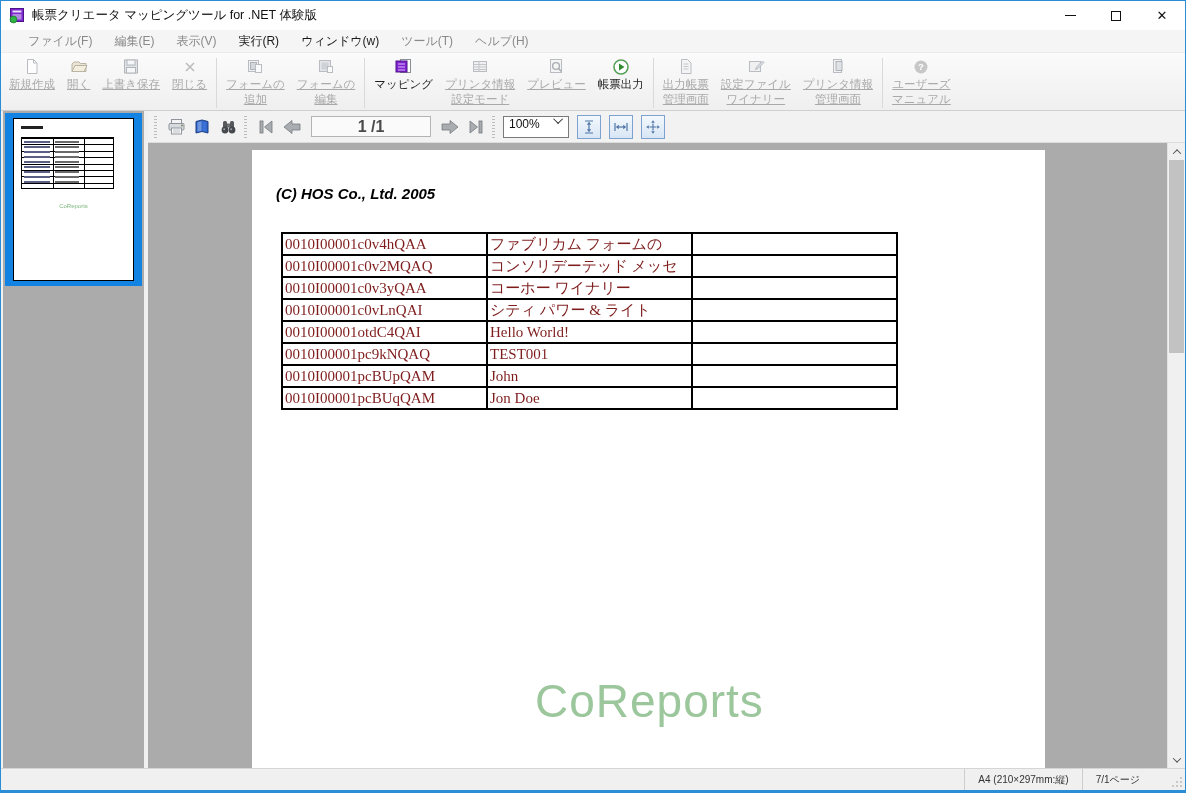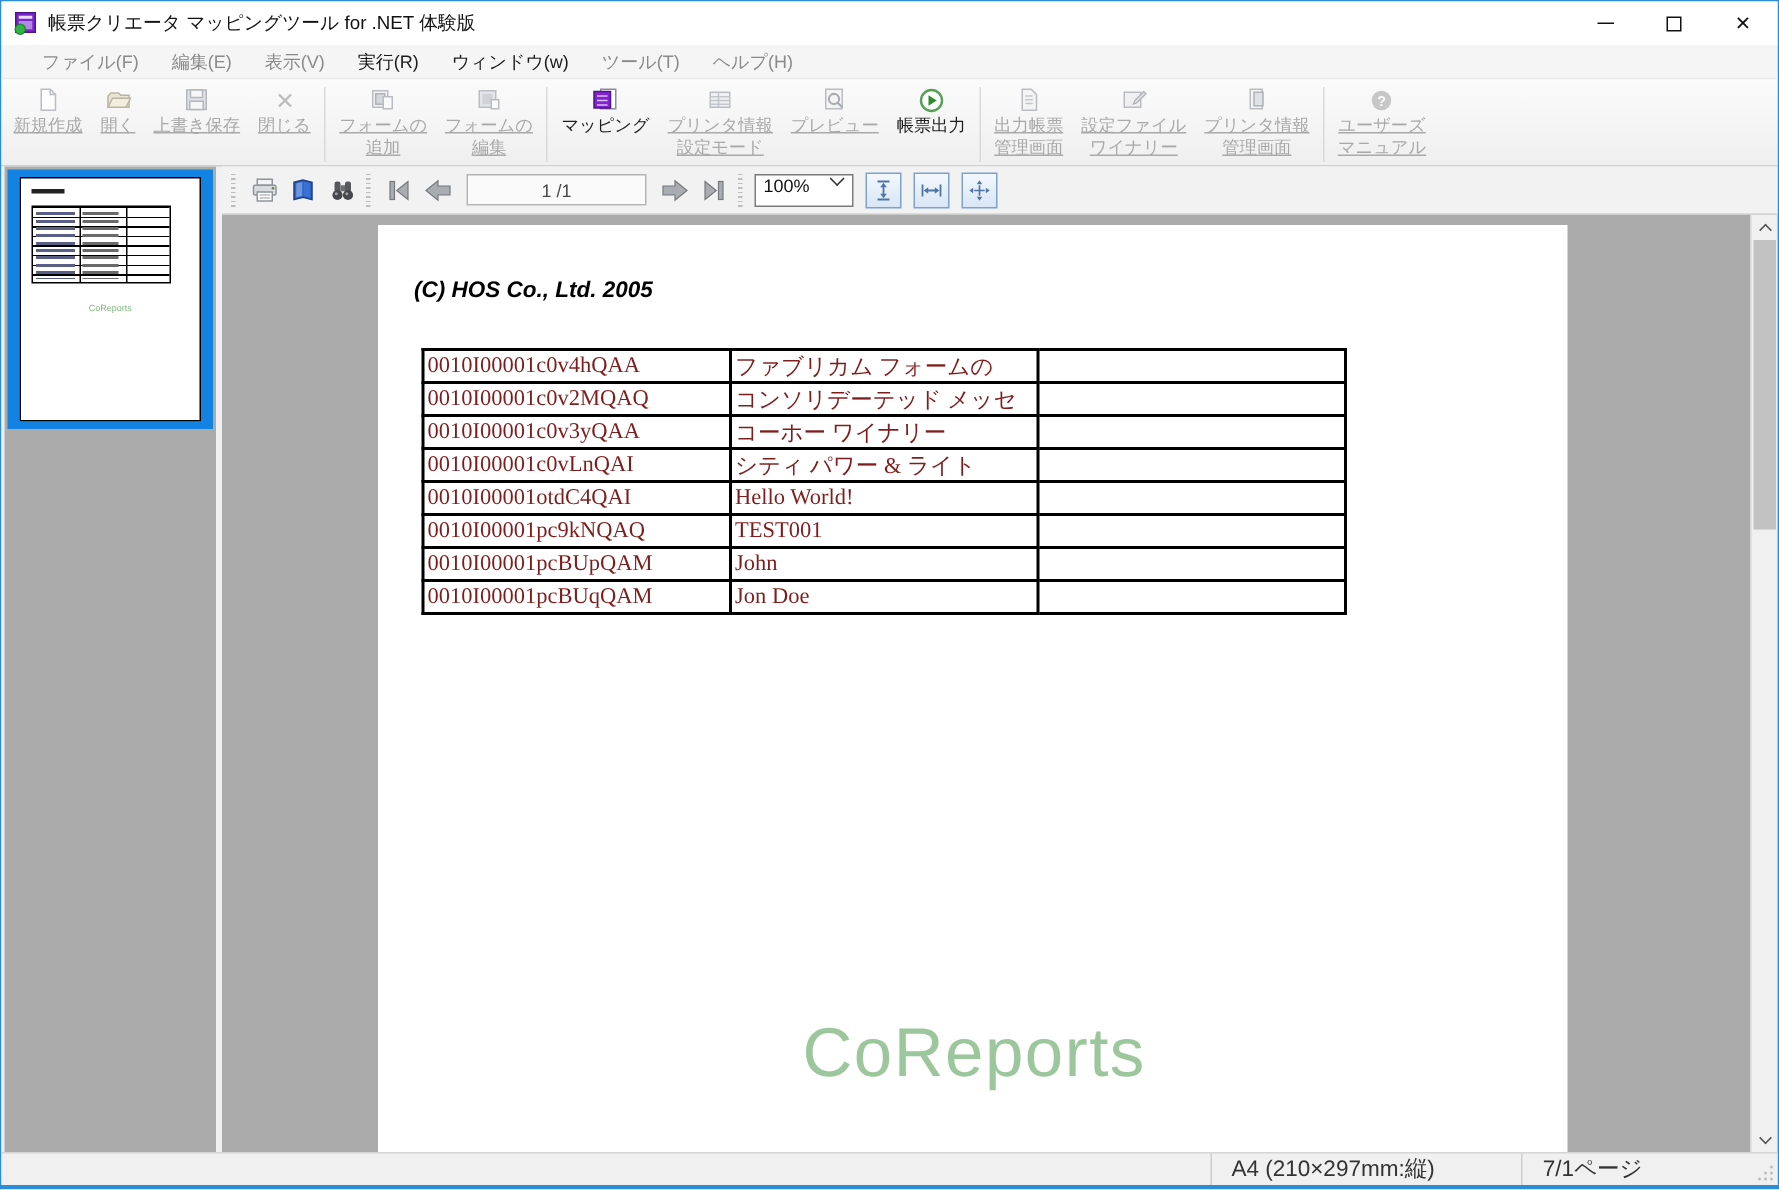--- a/index.html
+++ b/index.html
@@ -53,21 +53,21 @@
   .thumb-mark { position:absolute; left:0; right:0; text-align:center; top:84px; font-size:6px; color:#7fb87f; }
 
   
   .main { flex:1 1 auto; display:flex; flex-direction:column; min-width:0; }
   .pv-toolbar { height:32px; flex:0 0 32px; background:#f2f2f2; border-bottom:1px solid #dcdcdc;
                 display:flex; align-items:center; padding-left:3px; }
   .pv-grip { width:3px; height:22px; margin:0 6px 0 3px;
              background-image:repeating-linear-gradient(to bottom, #bdbdbd 0 1px, transparent 1px 3px); }
   .pv-btn { width:26px; height:26px; display:flex; align-items:center; justify-content:center; }
   .page-box { width:120px; height:21px; background:#fafafa; border:1px solid #b4b4b4; margin:0 6px;
-              display:flex; align-items:center; justify-content:center; font-size:12px; color:#4a4a4a; }
+              display:flex; align-items:center; justify-content:center; font-size:16px; color:#4a4a4a;font-weight:bold; }
   .zoom-combo { width:66px; height:22px; background:#fff; border:1px solid #7a7a7a; margin:0 8px 0 2px;
                 display:flex; align-items:flex-start; font-size:12px; color:#111; padding-left:5px; }
   .zoom-chevron { margin-left:auto; margin-right:5px; width:7px; height:7px;
                   border-left:1.5px solid #333; border-bottom:1.5px solid #333; transform:rotate(-45deg) translateY(-2px); }
   .fit-btn { width:24px; height:24px; border:1px solid #7da2cf; background:linear-gradient(#f3f8fd,#d8e6f5);
              display:flex; align-items:center; justify-content:center; margin-right:8px; }
 
   
   .canvas { flex:1 1 auto; position:relative; background:#ababab; overflow:hidden; }
   .page { position:absolute; left:104px; top:7px; width:793px; bottom:0; background:#fff; }
@@ -80,21 +80,21 @@
   
   .vscroll { position:absolute; right:0; top:0; bottom:0; width:18px; background:#f0f0f0; border-left:1px solid #e3e3e3; }
   .vs-btn { position:absolute; left:0; right:0; height:17px; display:flex; align-items:center; justify-content:center; }
   .vs-up { top:0; } .vs-down { bottom:0; }
   .chev-up { width:6px; height:6px; border-left:1.5px solid #505050; border-top:1.5px solid #505050; transform:rotate(45deg) translate(1px,1px); }
   .chev-down { width:6px; height:6px; border-left:1.5px solid #505050; border-top:1.5px solid #505050; transform:rotate(225deg) translate(1px,1px); }
   .vs-thumb { position:absolute; left:1px; right:1px; top:17px; height:193px; background:#c2c2c2; }
 
   
   .statusbar { height:22px; flex:0 0 22px; background:#f0f0f0; border-top:1px solid #d5d5d5;
-               display:flex; align-items:center; font-size:15px; color:#333;gap:45px; }
+               display:flex; align-items:center; font-size:10px; color:#333; }
   .sb-cell { border-left:1px solid #cdcdcd; height:100%; display:flex; align-items:center; padding:0 13px; }
   .sb-first { margin-left:auto; }
   .sb-gripzone { width:32px; height:100%; position:relative; }
   .sb-gripzone svg { position:absolute; right:2px; bottom:2px; }
 </style>
 </head>
 <body>
 
 <div class="window">
 

